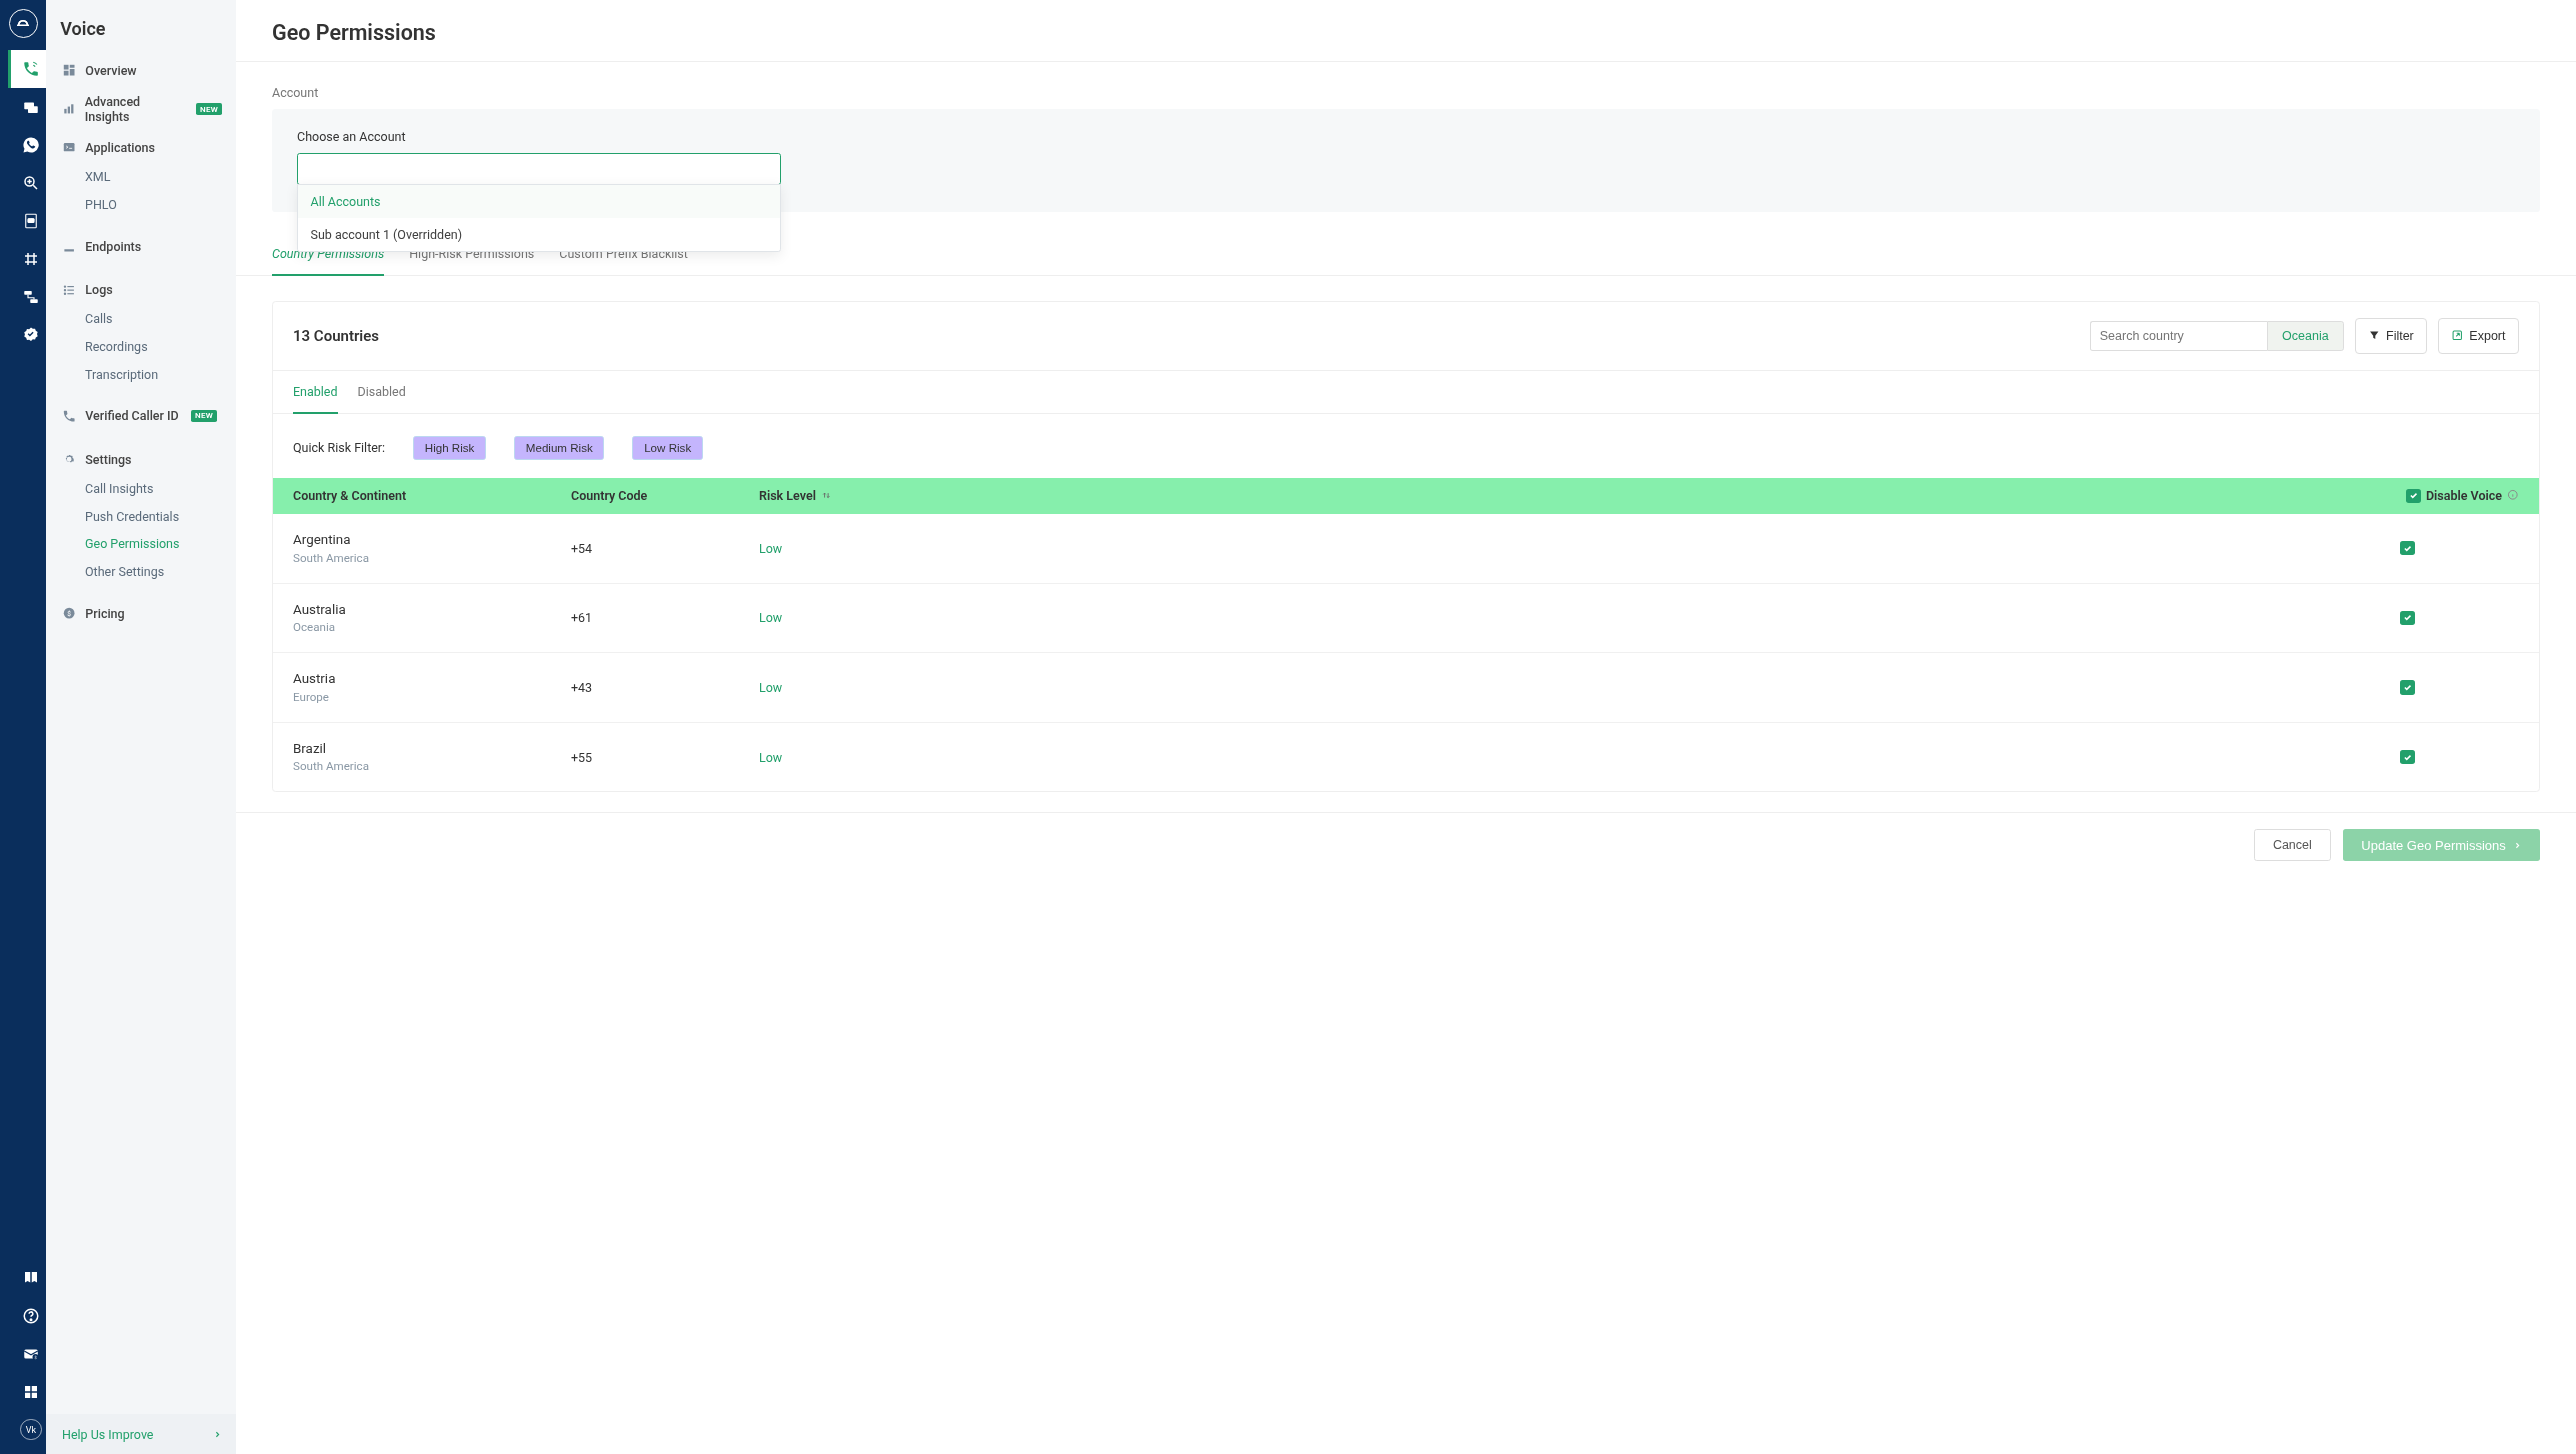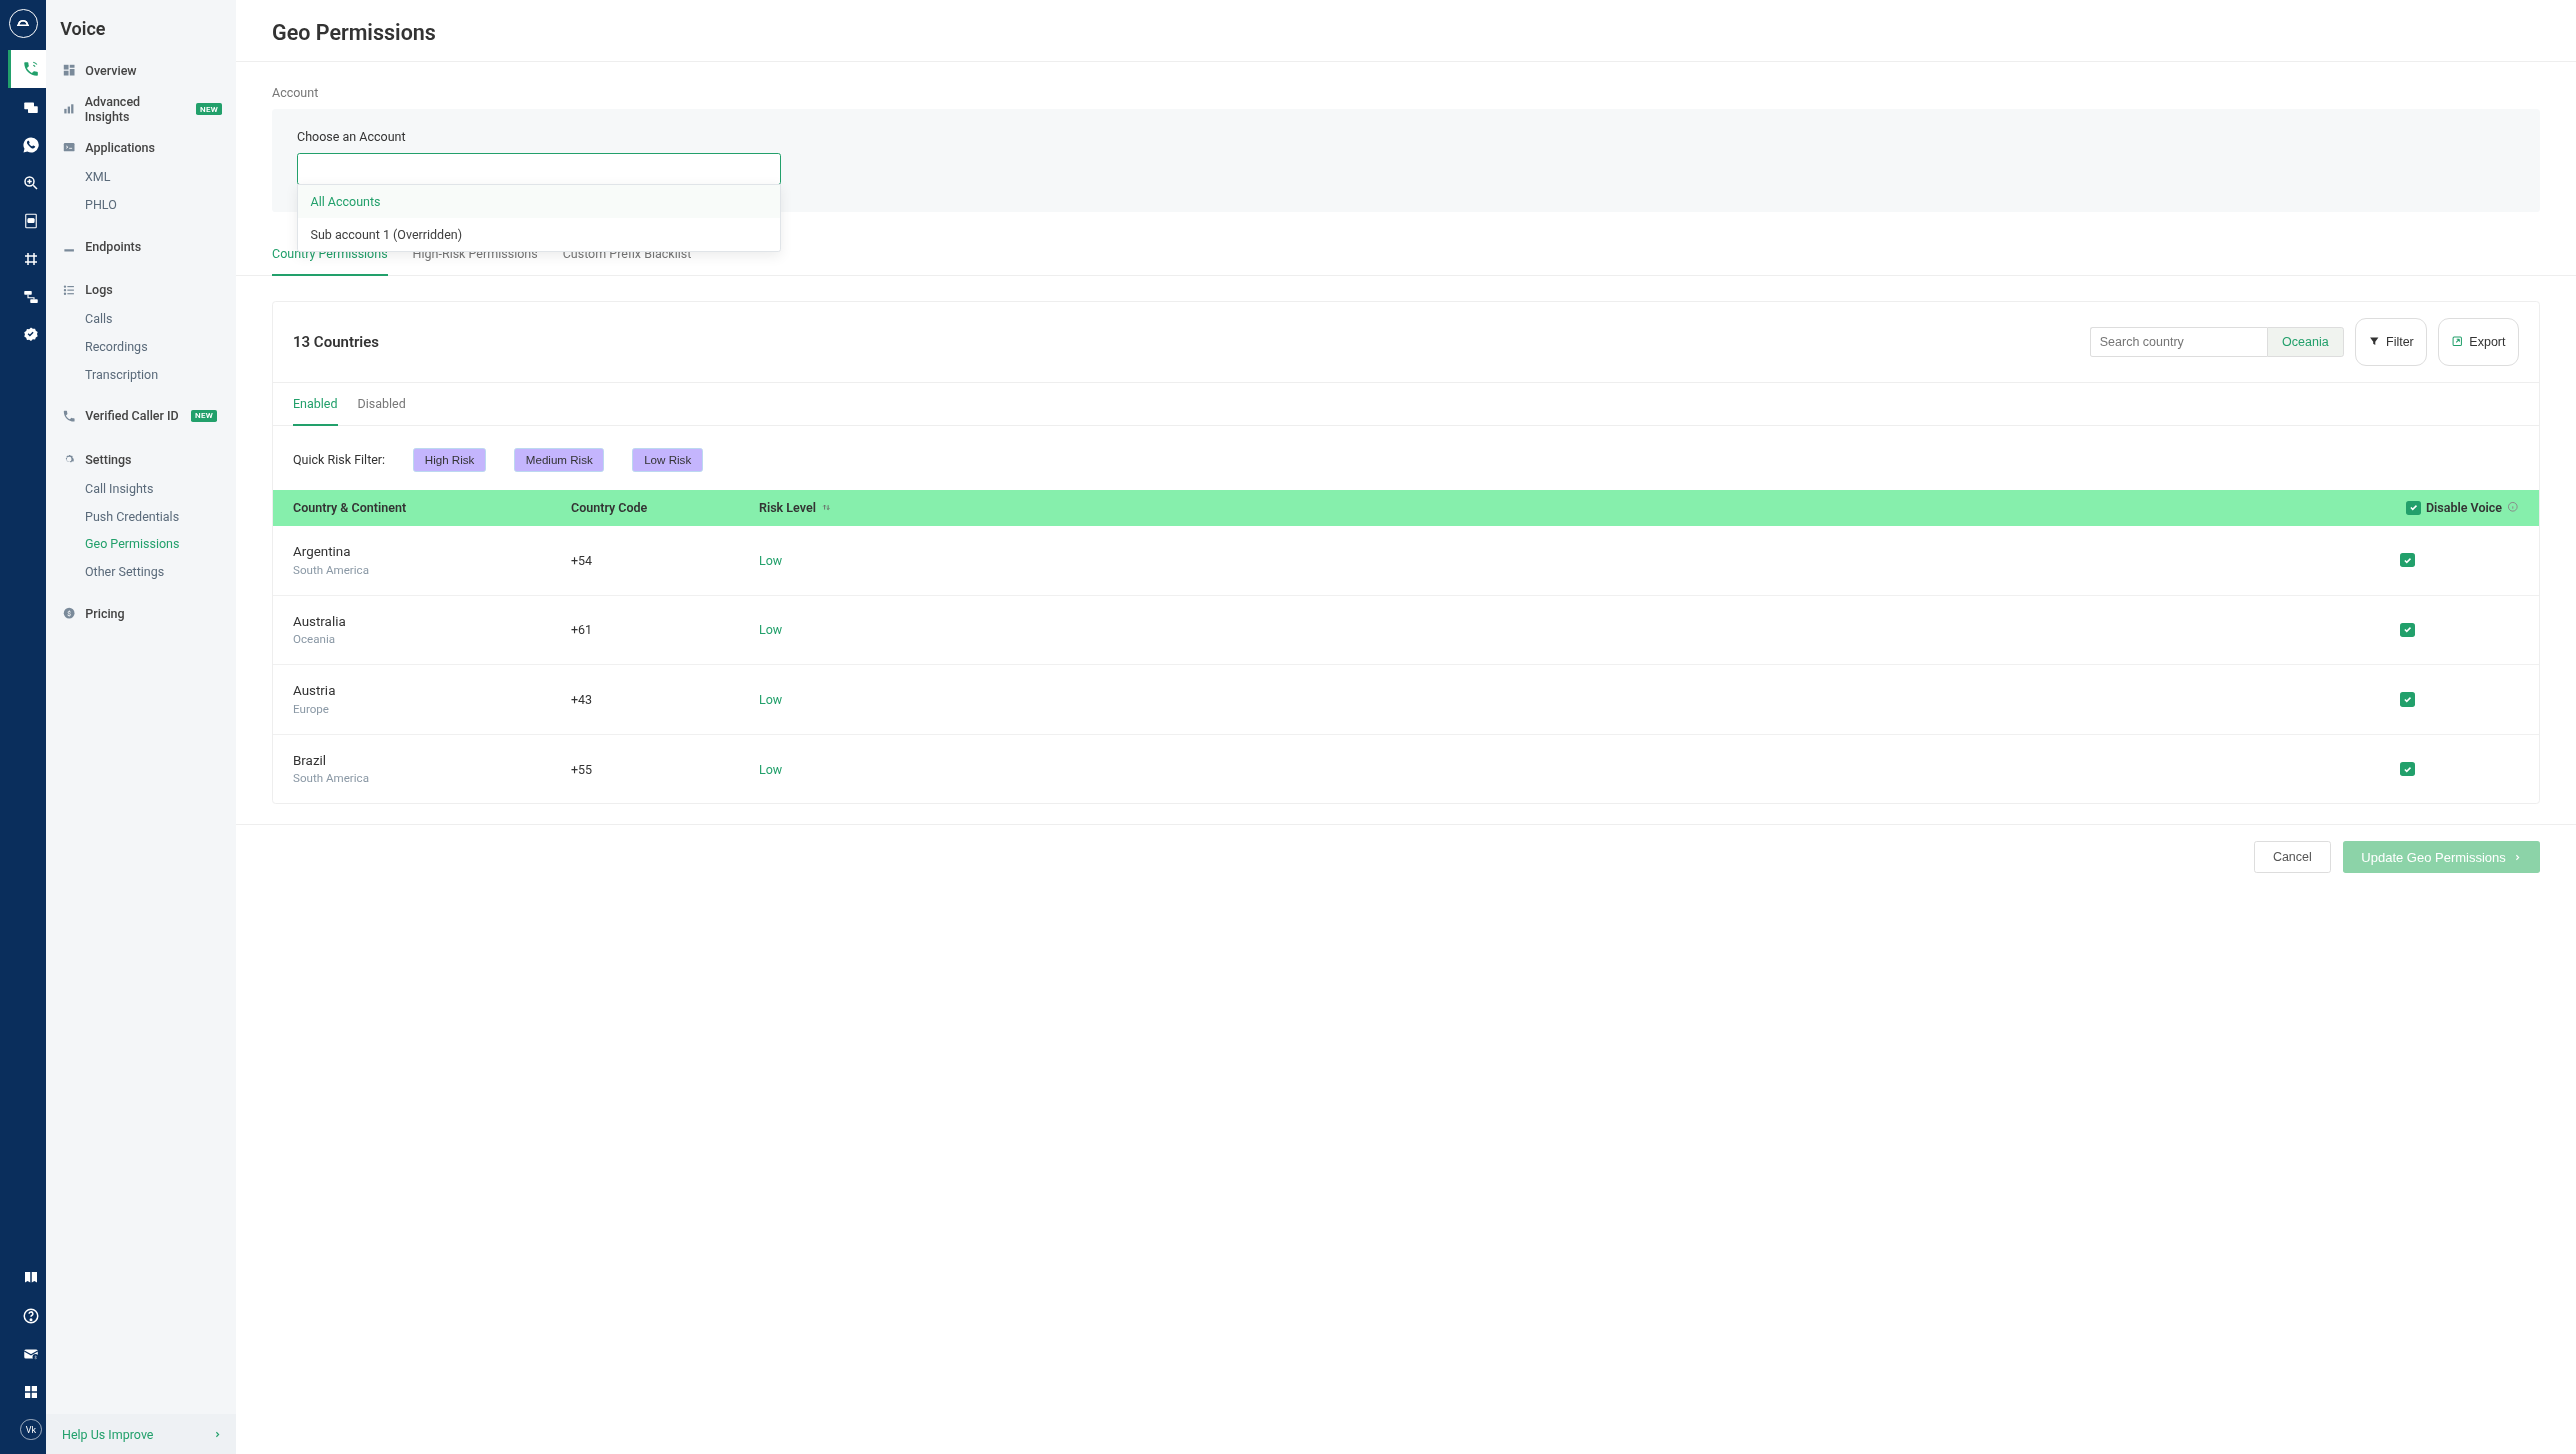--- a/index.html
+++ b/index.html
@@ -29,30 +29,30 @@
 .page-title{font-size:21.5px;font-weight:600;color:#333;padding:20px 36px 16px;border-bottom:0.9px solid #eee;}
 .section-label{font-size:12.5px;color:#777;padding:23px 36px 9px;}
 .account-panel{margin:0 36px 21.5px;background:#f6f8f9;border-radius:3.6px;padding:20px 25px 27px;position:relative;}
 .account-field-label{font-size:12.5px;color:#333;margin-bottom:9px;}
 .account-input{width:484px;height:32px;border:0.9px solid #22a06b;border-radius:2.7px;padding:0 9px;font-size:12.5px;outline:none;background:#fff;}
 .dropdown{position:absolute;top:75px;left:25px;width:484px;background:#fff;border:0.9px solid #e0e4e8;border-radius:0 0 2.7px 2.7px;box-shadow:0 3.6px 12.5px rgba(0,0,0,.08);z-index:10;}
 .dropdown-opt{padding:9px 12.5px;font-size:12.5px;color:#404040;cursor:pointer;}
 .dropdown-opt.highlighted{color:#22a06b;background:#f8fbf9;}
 .tabs{display:flex;gap:25px;padding:0 36px;border-bottom:0.9px solid #eee;}
 .tab{padding:12.5px 0 14.3px;font-size:12.5px;color:#777;cursor:pointer;position:relative;}
-.tab.active{color:#22a06b;}
+.tab.active{color:#22a06b;font-style:italic;}
 .tab.active::after{content:'';position:absolute;left:0;right:0;bottom:-0.9px;height:1.8px;background:#22a06b;}
 .card{margin:25px 36px 20px;border:0.9px solid #eee;border-radius:3.6px;background:#fff;}
 .card-header{display:flex;align-items:center;justify-content:space-between;padding:16px 20px;}
 .country-count{font-size:15px;font-weight:600;color:#333;}
 .card-header-actions{display:flex;gap:10.7px;align-items:center;}
 .search-wrap{display:flex;align-items:center;}
 .search-input{height:30px;width:177px;border:0.9px solid #ddd;border-right:none;border-radius:2.7px 0 0 2.7px;padding:0 9px;font-size:12.5px;outline:none;}
 .search-btn{height:30px;padding:0 14.3px;border:0.9px solid #ddd;border-radius:0 2.7px 2.7px 0;background:#f0f3ef;color:#22a06b;font-size:12.5px;cursor:pointer;}
-.btn{height:48px;padding:0 12.5px;border:0.9px solid #ddd;border-radius:11px;background:#fff;display:flex;align-items:center;gap:5.4px;font-size:12.5px;color:#333;cursor:pointer;}
+.btn{height:36px;padding:0 12.5px;border:0.9px solid #ddd;border-radius:4px;background:#fff;display:flex;align-items:center;gap:5.4px;font-size:12.5px;color:#333;cursor:pointer;}
 .btn svg{width:12.5px;height:12.5px;}
 .subtabs{display:flex;gap:20px;padding:0 20px;border-top:0.9px solid #eee;border-bottom:0.9px solid #eee;}
 .subtab{padding:12.5px 0 14.3px;font-size:12.5px;color:#777;cursor:pointer;position:relative;}
 .subtab.active{color:#22a06b;}
 .subtab.active::after{content:'';position:absolute;left:0;right:0;bottom:-0.9px;height:1.8px;background:#22a06b;}
 .quick-filter{display:flex;align-items:center;gap:28px;padding:21.5px 20px 18px;}
 .qf-label{font-size:12.5px;color:#333;}
 .chip{font-size:11.6px;padding:4.5px 10.7px;border:0.9px solid #bcd8f0;border-radius:2.7px;background:#c4b5fd;color:#333;cursor:pointer;}
 .tbl{width:100%;}
 .thead{display:flex;align-items:center;padding:10.7px 20px;background:#86efac;color:#333;font-size:12.5px;font-weight:600;}

